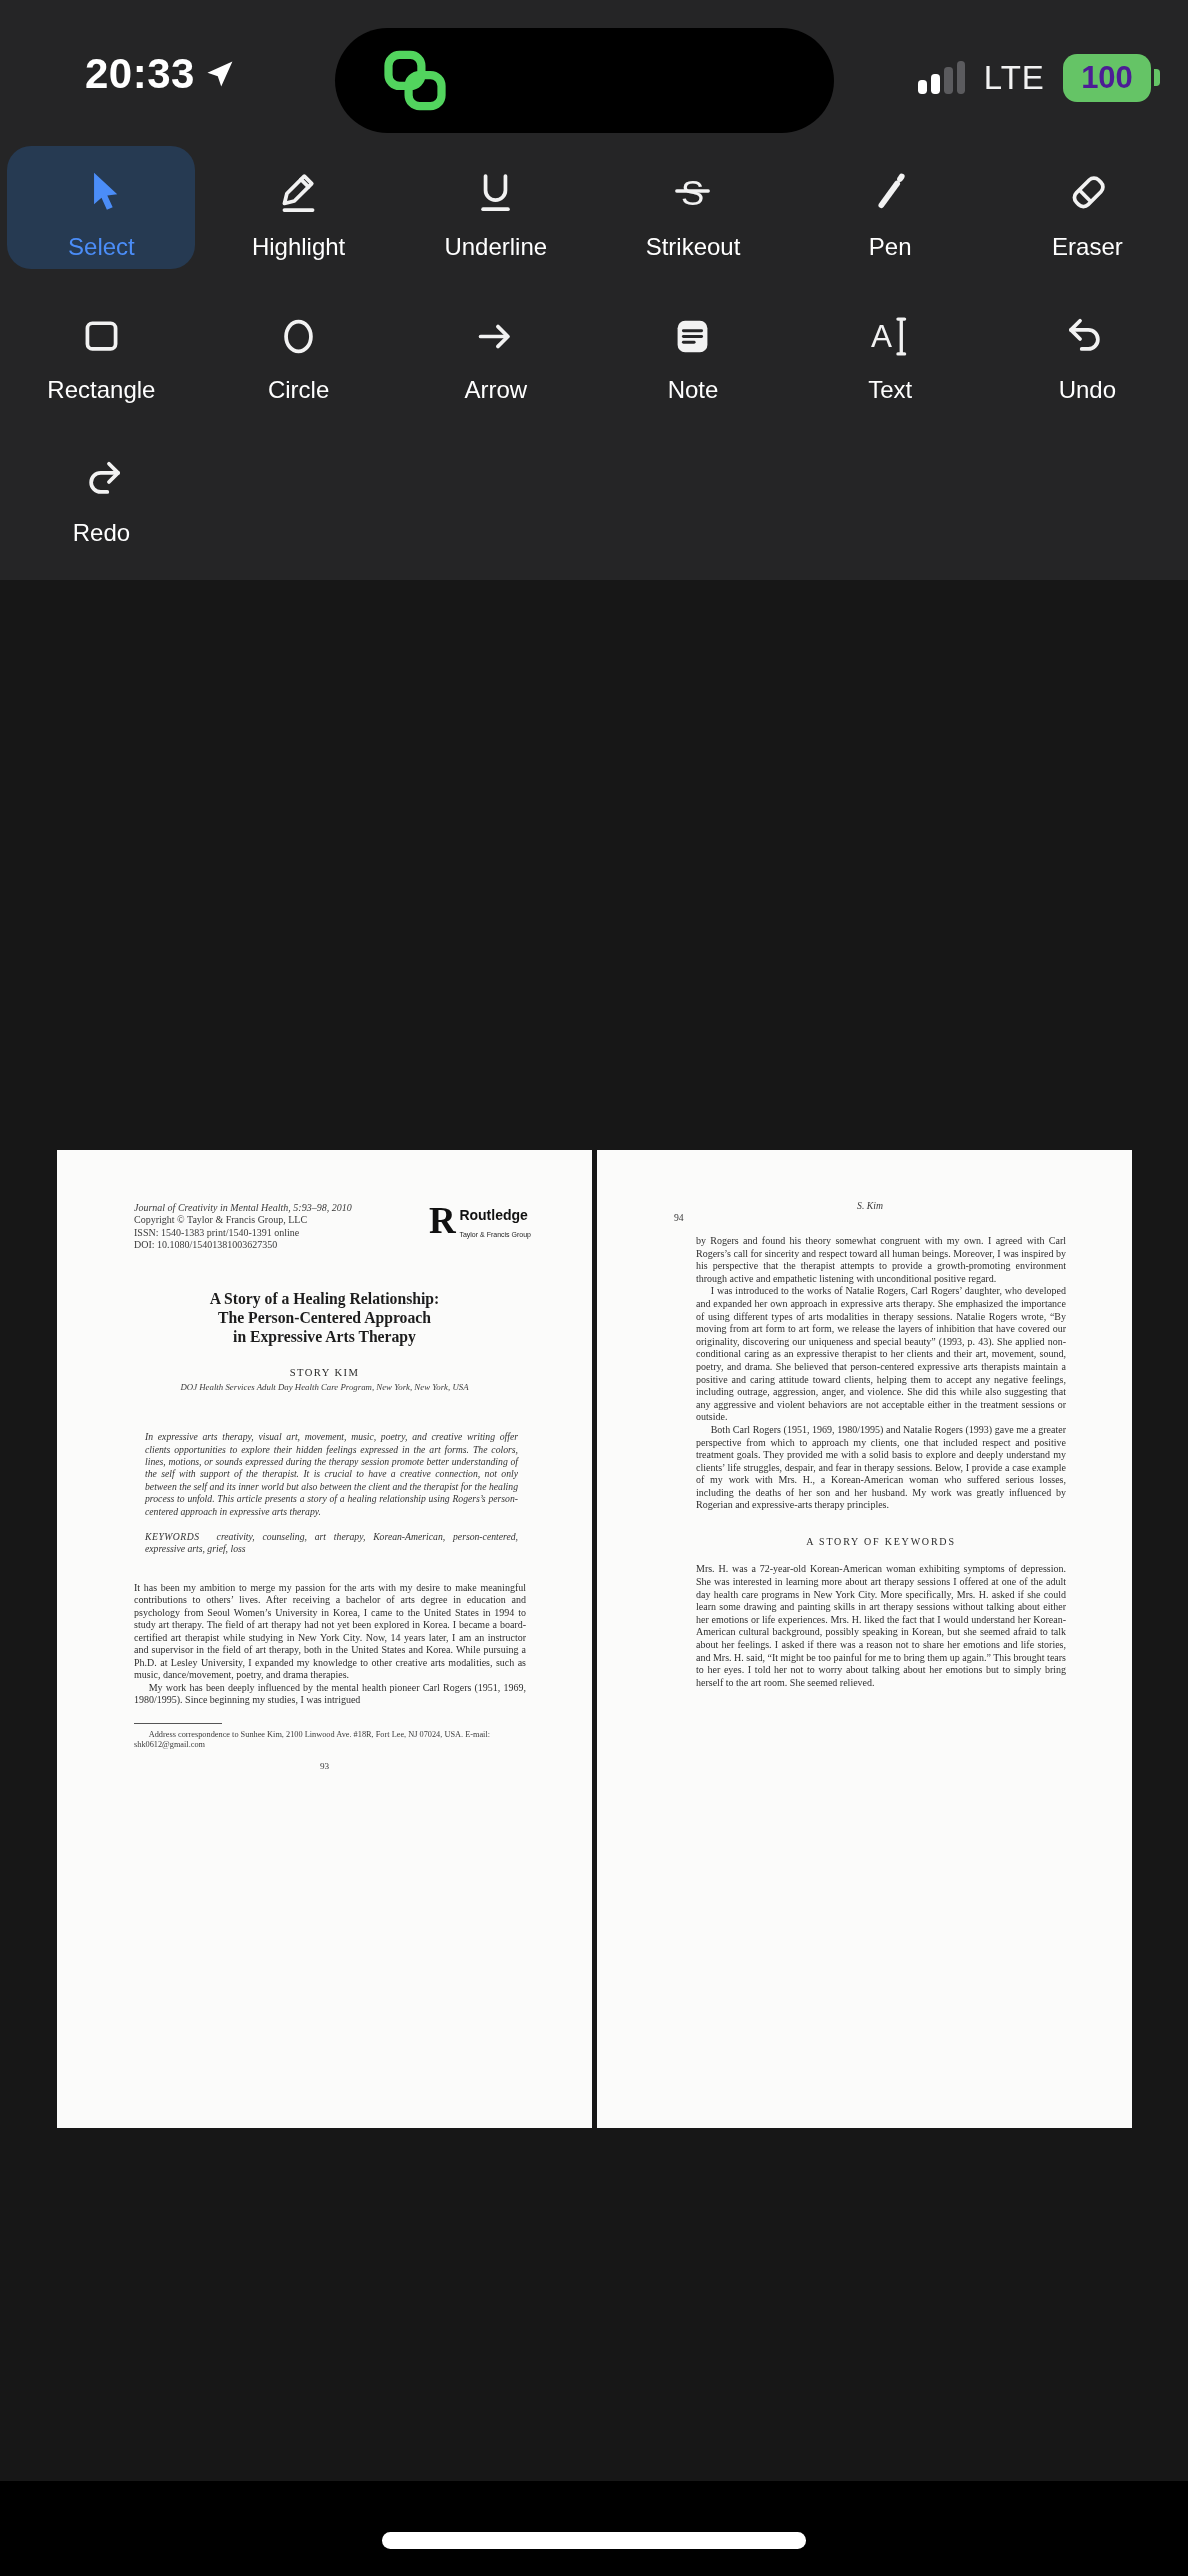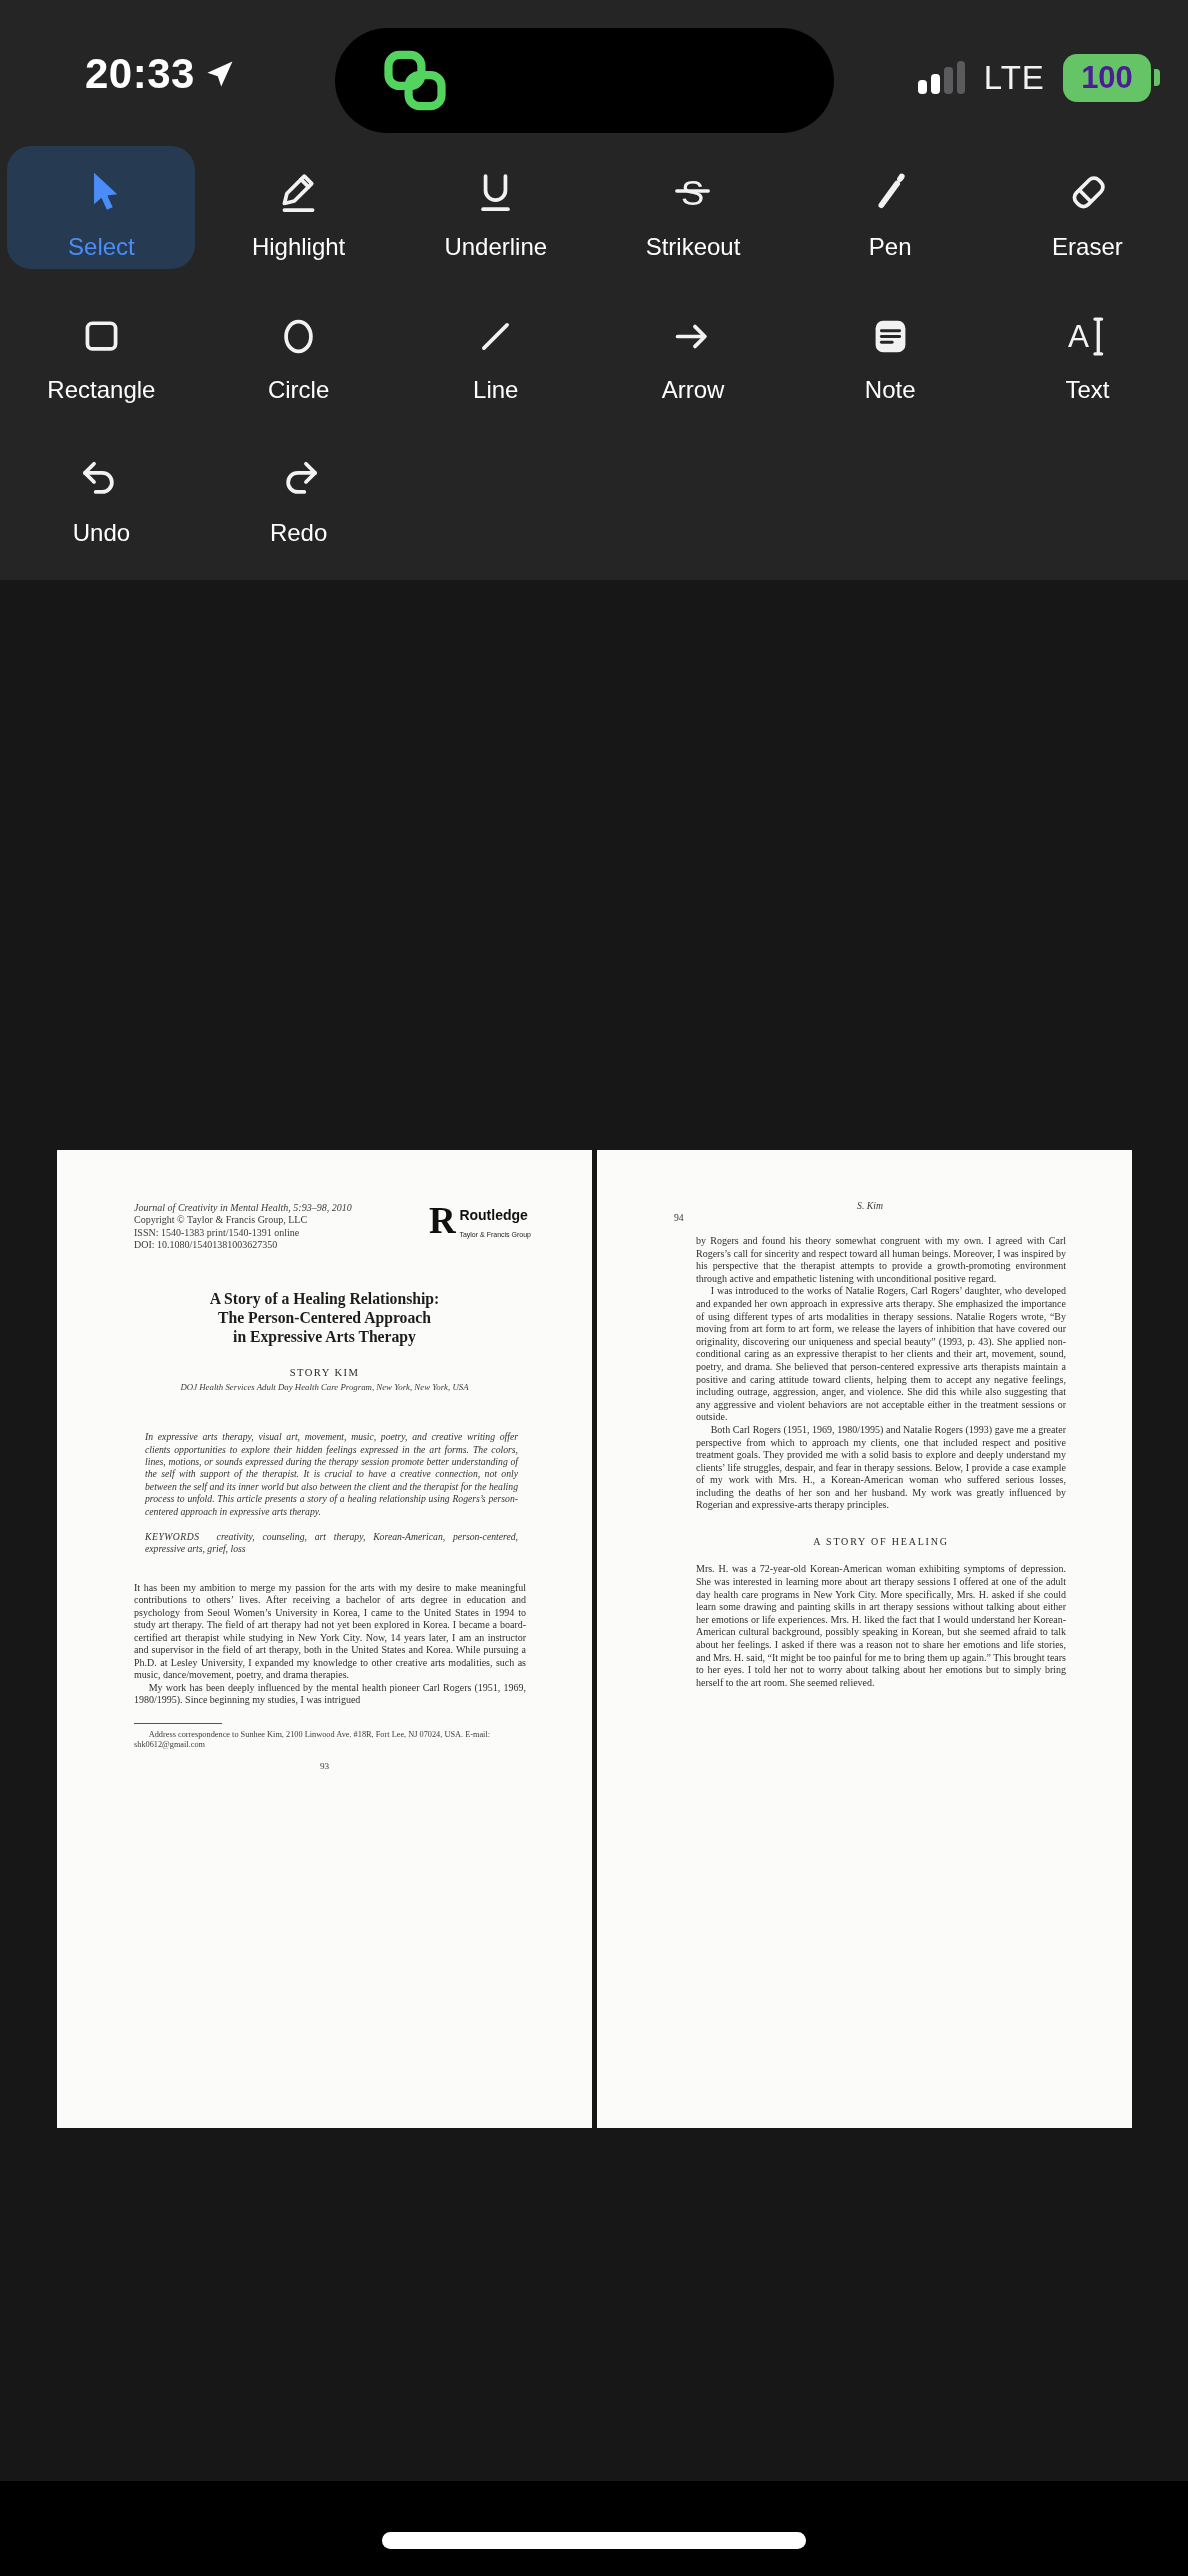--- a/index.html
+++ b/index.html
@@ -187,28 +187,20 @@
 
       <div class="tile">
         <div class="ticon">
             <svg width="53" height="53" viewBox="0 0 64 64" fill="none" stroke="#f2f2f2" stroke-width="4.5">
           <ellipse cx="32" cy="32" rx="15" ry="18"></ellipse>
         </svg>
           </div>
         <div class="tlabel">Circle</div>
       </div>
 
-      <div class="tile">
-        <div class="ticon">
-            <svg width="53" height="53" viewBox="0 0 64 64" stroke="#f2f2f2" stroke-width="4.5" stroke-linecap="round">
-          <line x1="18" y1="46" x2="46" y2="18"></line>
-        </svg>
-          </div>
-        <div class="tlabel">Line</div>
-      </div>
 
       <div class="tile">
         <div class="ticon">
             <svg width="53" height="53" viewBox="0 0 64 64" fill="none" stroke="#f2f2f2" stroke-width="4.5" stroke-linecap="round" stroke-linejoin="round">
           <path d="M14 32 H46"></path>
               <path d="M35 20 L47 32 L35 44"></path>
         </svg>
           </div>
         <div class="tlabel">Arrow</div>
       </div>
@@ -303,21 +295,21 @@
 
     <div class="page page-right">
       <div class="p2-head">
         <span class="p2-folio">94</span>
         <span class="p2-rh">S. Kim</span>
       </div>
       <div class="body2">
         <p>by Rogers and found his theory somewhat congruent with my own. I agreed with Carl Rogers’s call for sincerity and respect toward all human beings. Moreover, I was inspired by his perspective that the therapist attempts to provide a growth-promoting environment through active and empathetic listening with unconditional positive regard.</p>
         <p class="indent">I was introduced to the works of Natalie Rogers, Carl Rogers’ daughter, who developed and expanded her own approach in expressive arts therapy. She emphasized the importance of using different types of arts modalities in therapy sessions. Natalie Rogers wrote, “By moving from art form to art form, we release the layers of inhibition that have covered our originality, discovering our uniqueness and special beauty” (1993, p. 43). She applied non-conditional caring as an expressive therapist to her clients and their art, movement, sound, poetry, and drama. She believed that person-centered expressive arts therapists maintain a positive and caring attitude toward clients, helping them to accept any negative feelings, including outrage, aggression, anger, and violence. She did this while also suggesting that any aggressive and violent behaviors are not acceptable either in the treatment sessions or outside.</p>
         <p class="indent">Both Carl Rogers (1951, 1969, 1980/1995) and Natalie Rogers (1993) gave me a greater perspective from which to approach my clients, one that included respect and positive treatment goals. They provided me with a solid basis to explore and deeply understand my clients’ life struggles, despair, and fear in therapy sessions. Below, I provide a case example of my work with Mrs. H., a Korean-American woman who suffered serious losses, including the deaths of her son and her husband. My work was greatly influenced by Rogerian and expressive-arts therapy principles.</p>
-        <div class="section-h">A STORY OF HEALING</div>
+        <div class="section-h">A STORY OF KEYWORDS</div>
         <p>Mrs. H. was a 72-year-old Korean-American woman exhibiting symptoms of depression. She was interested in learning more about art therapy sessions I offered at one of the adult day health care programs in New York City. More specifically, Mrs. H. asked if she could learn some drawing and painting skills in art therapy sessions without talking about either her emotions or life experiences. Mrs. H. liked the fact that I would understand her Korean-American cultural background, possibly speaking in Korean, but she seemed afraid to talk about her feelings. I asked if there was a reason not to share her emotions and life stories, and Mrs. H. said, “It might be too painful for me to bring them up again.” This brought tears to her eyes. I told her not to worry about talking about her emotions but to simply bring herself to the art room. She seemed relieved.</p>
       </div>
     </div>
 
   </div>
 
   <div class="bottom-strip"></div>
   <div class="home-indicator"></div>
 
 </div>

